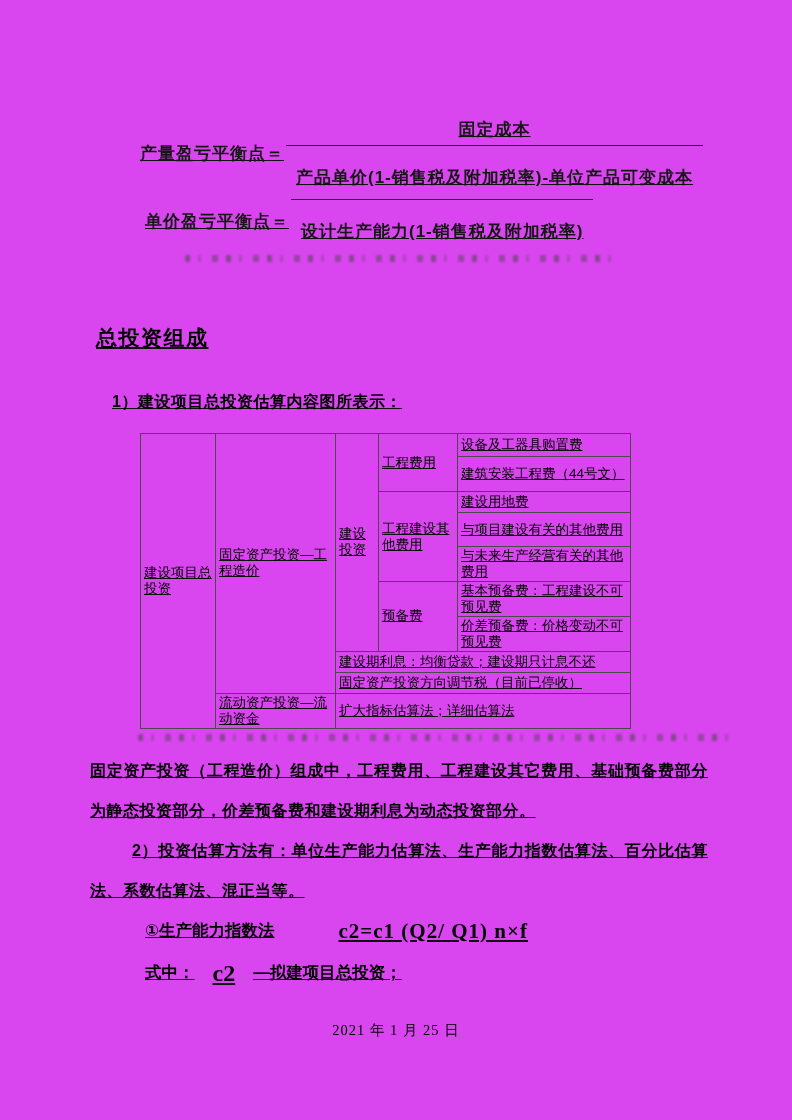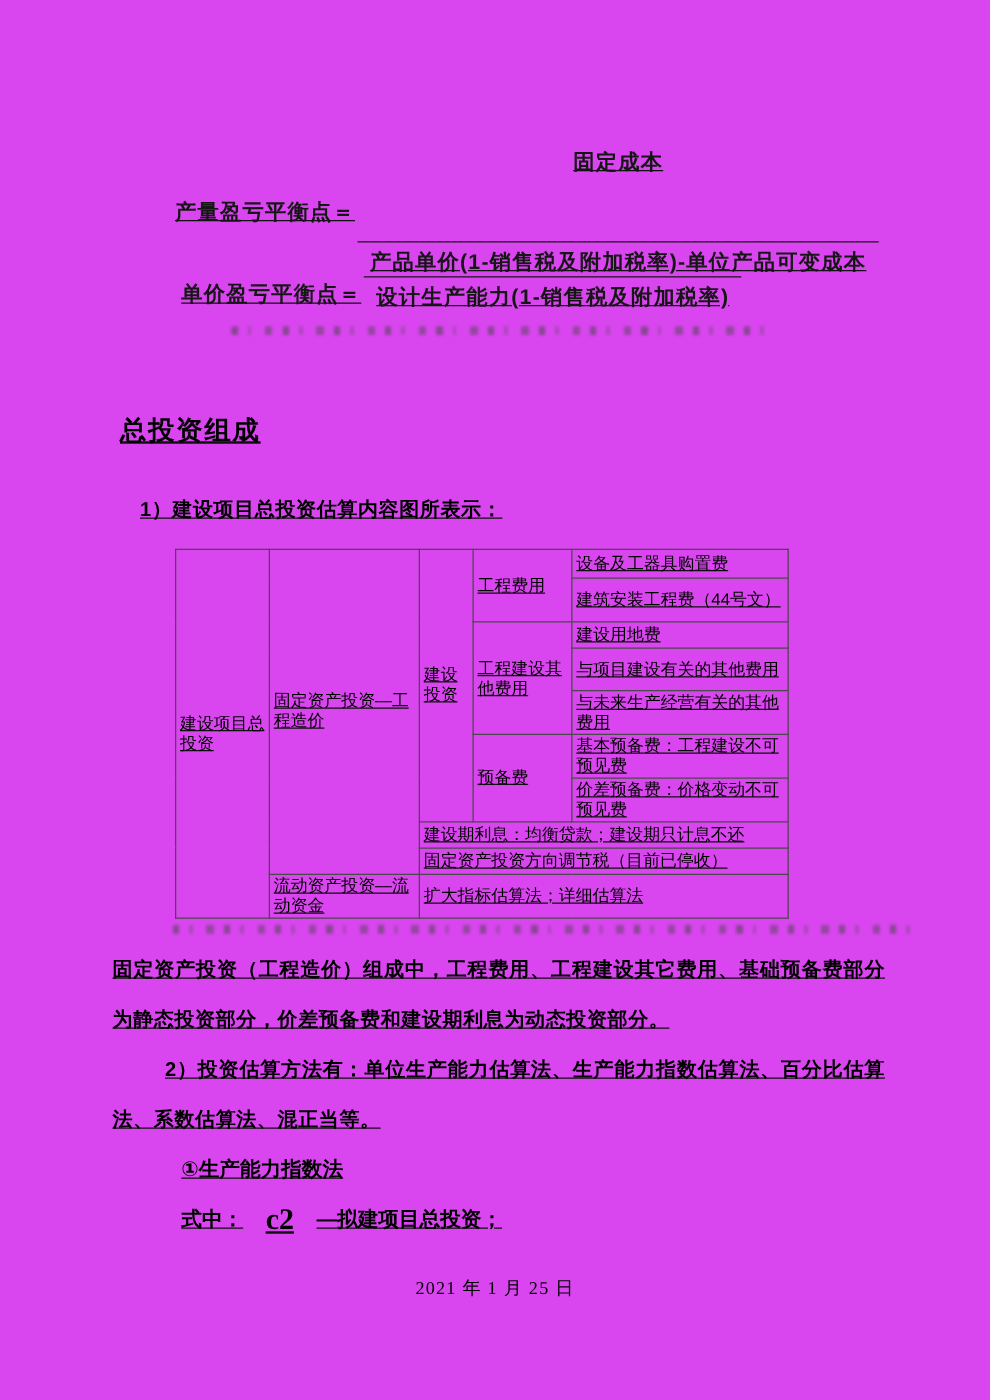--- a/index.html
+++ b/index.html
@@ -9,25 +9,25 @@
     background:#d946ef;
     overflow:hidden;
     font-family:"Liberation Sans","DejaVu Sans",sans-serif;
     color:#111;
     text-decoration:underline;
   }
   .content { padding:118px 84px 0 90px; }
 
   
   .formula-row { display:flex; align-items:center; font-size:17px; font-weight:600; color:#161616; }
-  .formula-row.second { }
+  .formula-row.second { margin-top:10px; }
   .f-label { white-space:nowrap; letter-spacing:1px; }
-  .fraction { display:inline-flex; flex-direction:column; align-items:center; text-align:center; margin-left:2px;gap:48px; }
+  .fraction { display:inline-flex; flex-direction:column; align-items:center; text-align:center; margin-left:2px; }
   .fraction .num { padding:0 10px 4px; letter-spacing:1px; }
-  .fraction .den { border-top:1.6px solid #161616; padding:4px 10px 0; letter-spacing:1px; }
+  .fraction .den { border-top:1.6px solid #161616; padding:20px 10px 0; letter-spacing:1px; }
   .ml50 { margin-left:50px; }
   .ml55 { margin-left:55px; }
 
   
   .artifact {
     height:7px; border-radius:2px;
     background:repeating-linear-gradient(90deg,
       rgba(70,70,70,.55) 0 5px, transparent 5px 13px,
       rgba(70,70,70,.30) 13px 16px, transparent 16px 27px,
       rgba(70,70,70,.45) 27px 33px, transparent 33px 41px);
@@ -137,20 +137,21 @@
       </tbody>
     </table>
 
     <div class="artifact artifact-2"></div>
 
     <p class="para">固定资产投资（工程造价）组成中，工程费用、工程建设其它费用、基础预备费部分为静态投资部分，价差预备费和建设期利息为动态投资部分。</p>
     <p class="para indent">2）投资估算方法有：单位生产能力估算法、生产能力指数估算法、百分比估算法、系数估算法、混正当等。</p>
 
     <div class="method-line">
       <span class="method-label">①生产能力指数法</span>
+      <span class="method-formula">c2=c1 (Q2/ Q1) n×f</span>
     </div>
 
     <div class="where-line">
       <span>式中：</span>
         <span class="where-var">c2</span>
         <span>—拟建项目总投资；</span>
     </div>
 
   </div>
 

